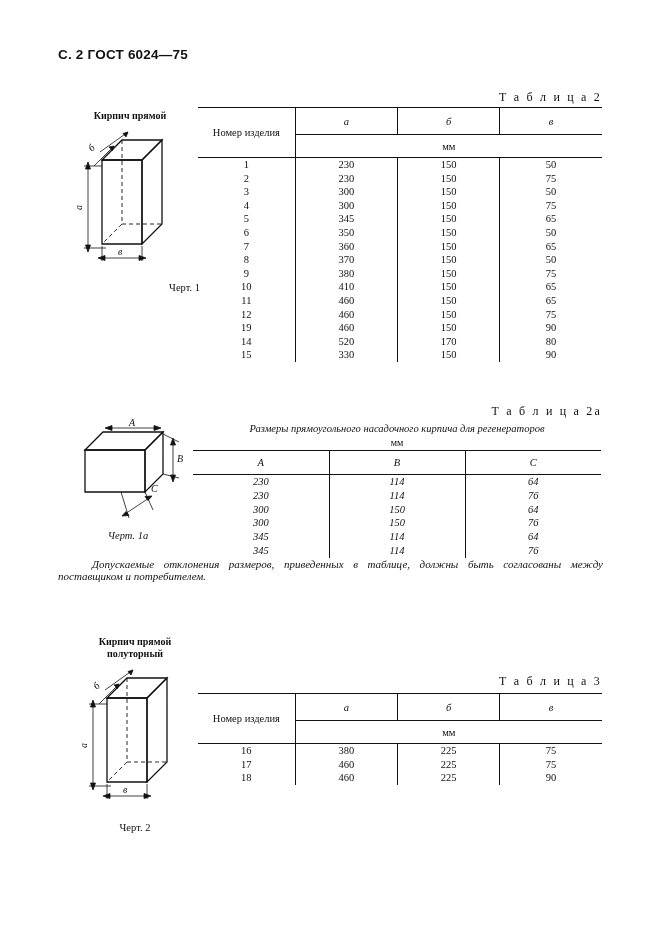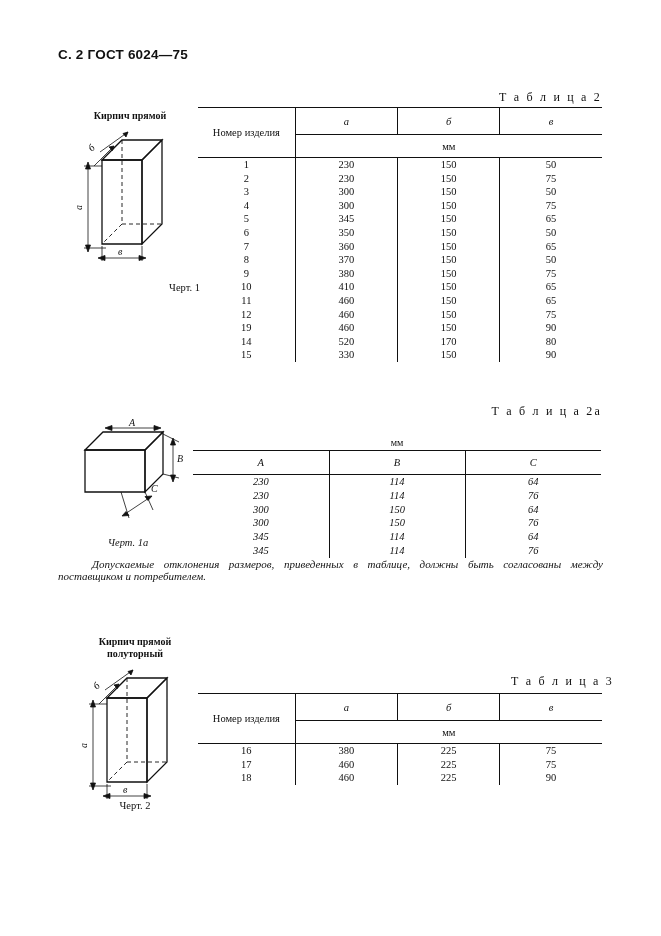--- a/index.html
+++ b/index.html
@@ -320,25 +320,26 @@
 
       <g stroke="#111" stroke-width="0.8" fill="#111">
         <line x1="62" y1="96" x2="86" y2="80"></line>
         <path d="M89,78 L82,78.5 L85,82.5 Z"></path>
         <path d="M59,98 L66,97.5 L63,93.5 Z"></path>
         <line x1="82" y1="74" x2="90" y2="92"></line>
         <line x1="58" y1="74" x2="66" y2="100"></line>
       </g>
       <text x="88" y="74" font-size="10" font-style="italic" font-family="'Liberation Serif', serif" fill="#111">C</text>
     </svg>
-    <div class="fig-caption italic" style="margin-top:9px;">Черт. 1а</div>
+    <div class="fig-caption italic" style="margin-top:2px;">Черт. 1а</div>
   </div>
 
   <div class="table-label" style="left:402px; top:404px; width:200px;">Т а б л и ц а   2а</div>
 
+  <div class="t2a-title" style="left:193px; top:423px; width:408px;">Размеры прямоугольного насадочного кирпича для регенераторов</div>
 
   <div class="t2a-units" style="left:193px; top:437px; width:408px;">мм</div>
 
   <table class="gost-table" style="left:193px; top:450px; width:408px;">
     <colgroup>
       <col class="t2a-col">
         <col class="t2a-col">
         <col class="t2a-col">
     </colgroup>
     <tbody>
@@ -415,24 +416,24 @@
       <g stroke="#111" stroke-width="0.8" fill="#111">
         <line x1="32" y1="136" x2="72" y2="136"></line>
         <path d="M28,136 L35,133.5 L35,138.5 Z"></path>
         <path d="M76,136 L69,133.5 L69,138.5 Z"></path>
         <line x1="32" y1="124" x2="32" y2="139"></line>
         <line x1="72" y1="124" x2="72" y2="139"></line>
       </g>
       <text x="48" y="133" font-size="10" font-style="italic" font-family="'Liberation Serif', serif" fill="#111">в</text>
     </svg>
 
-    <div class="fig-caption" style="margin-top:0;">Черт. 2</div>
+    <div class="fig-caption" style="margin-top:22px;">Черт. 2</div>
   </div>
 
-  <div class="table-label" style="left:414px; top:674px; width:200px;">Т а б л и ц а   3</div>
+  <div class="table-label" style="left:402px; top:674px; width:200px;">Т а б л и ц а   3</div>
 
   <table class="gost-table" style="left:198px; top:693px; width:404px;">
     <colgroup>
       <col class="num-col">
         <col class="dim-col">
         <col class="dim-col">
         <col class="dim-col">
     </colgroup>
     <tbody>
       <tr class="hdr-row-a">

